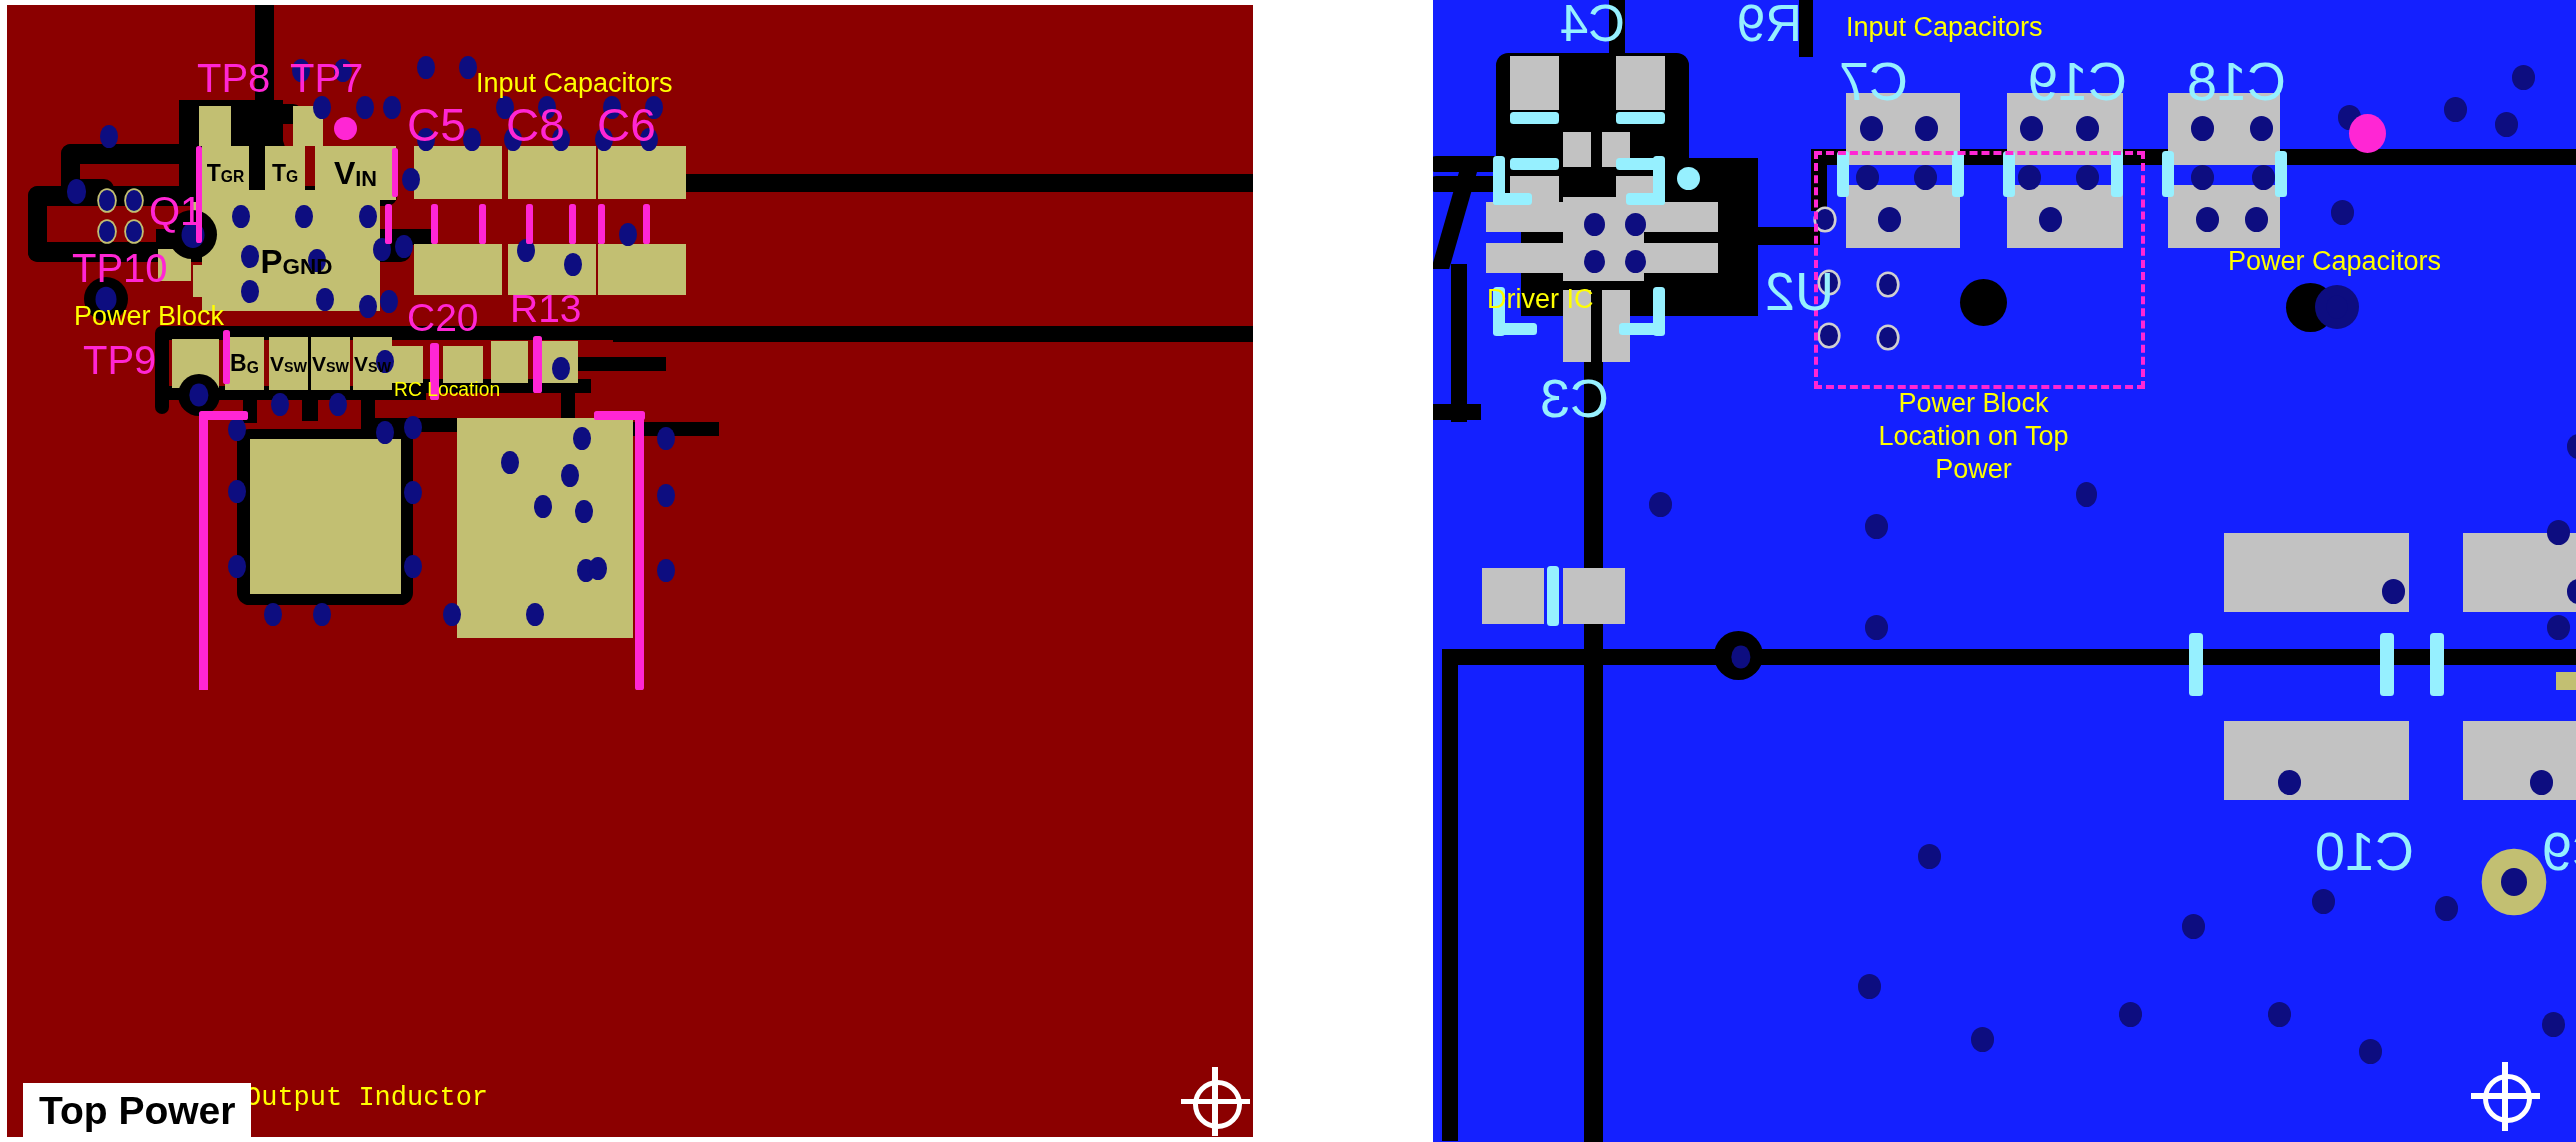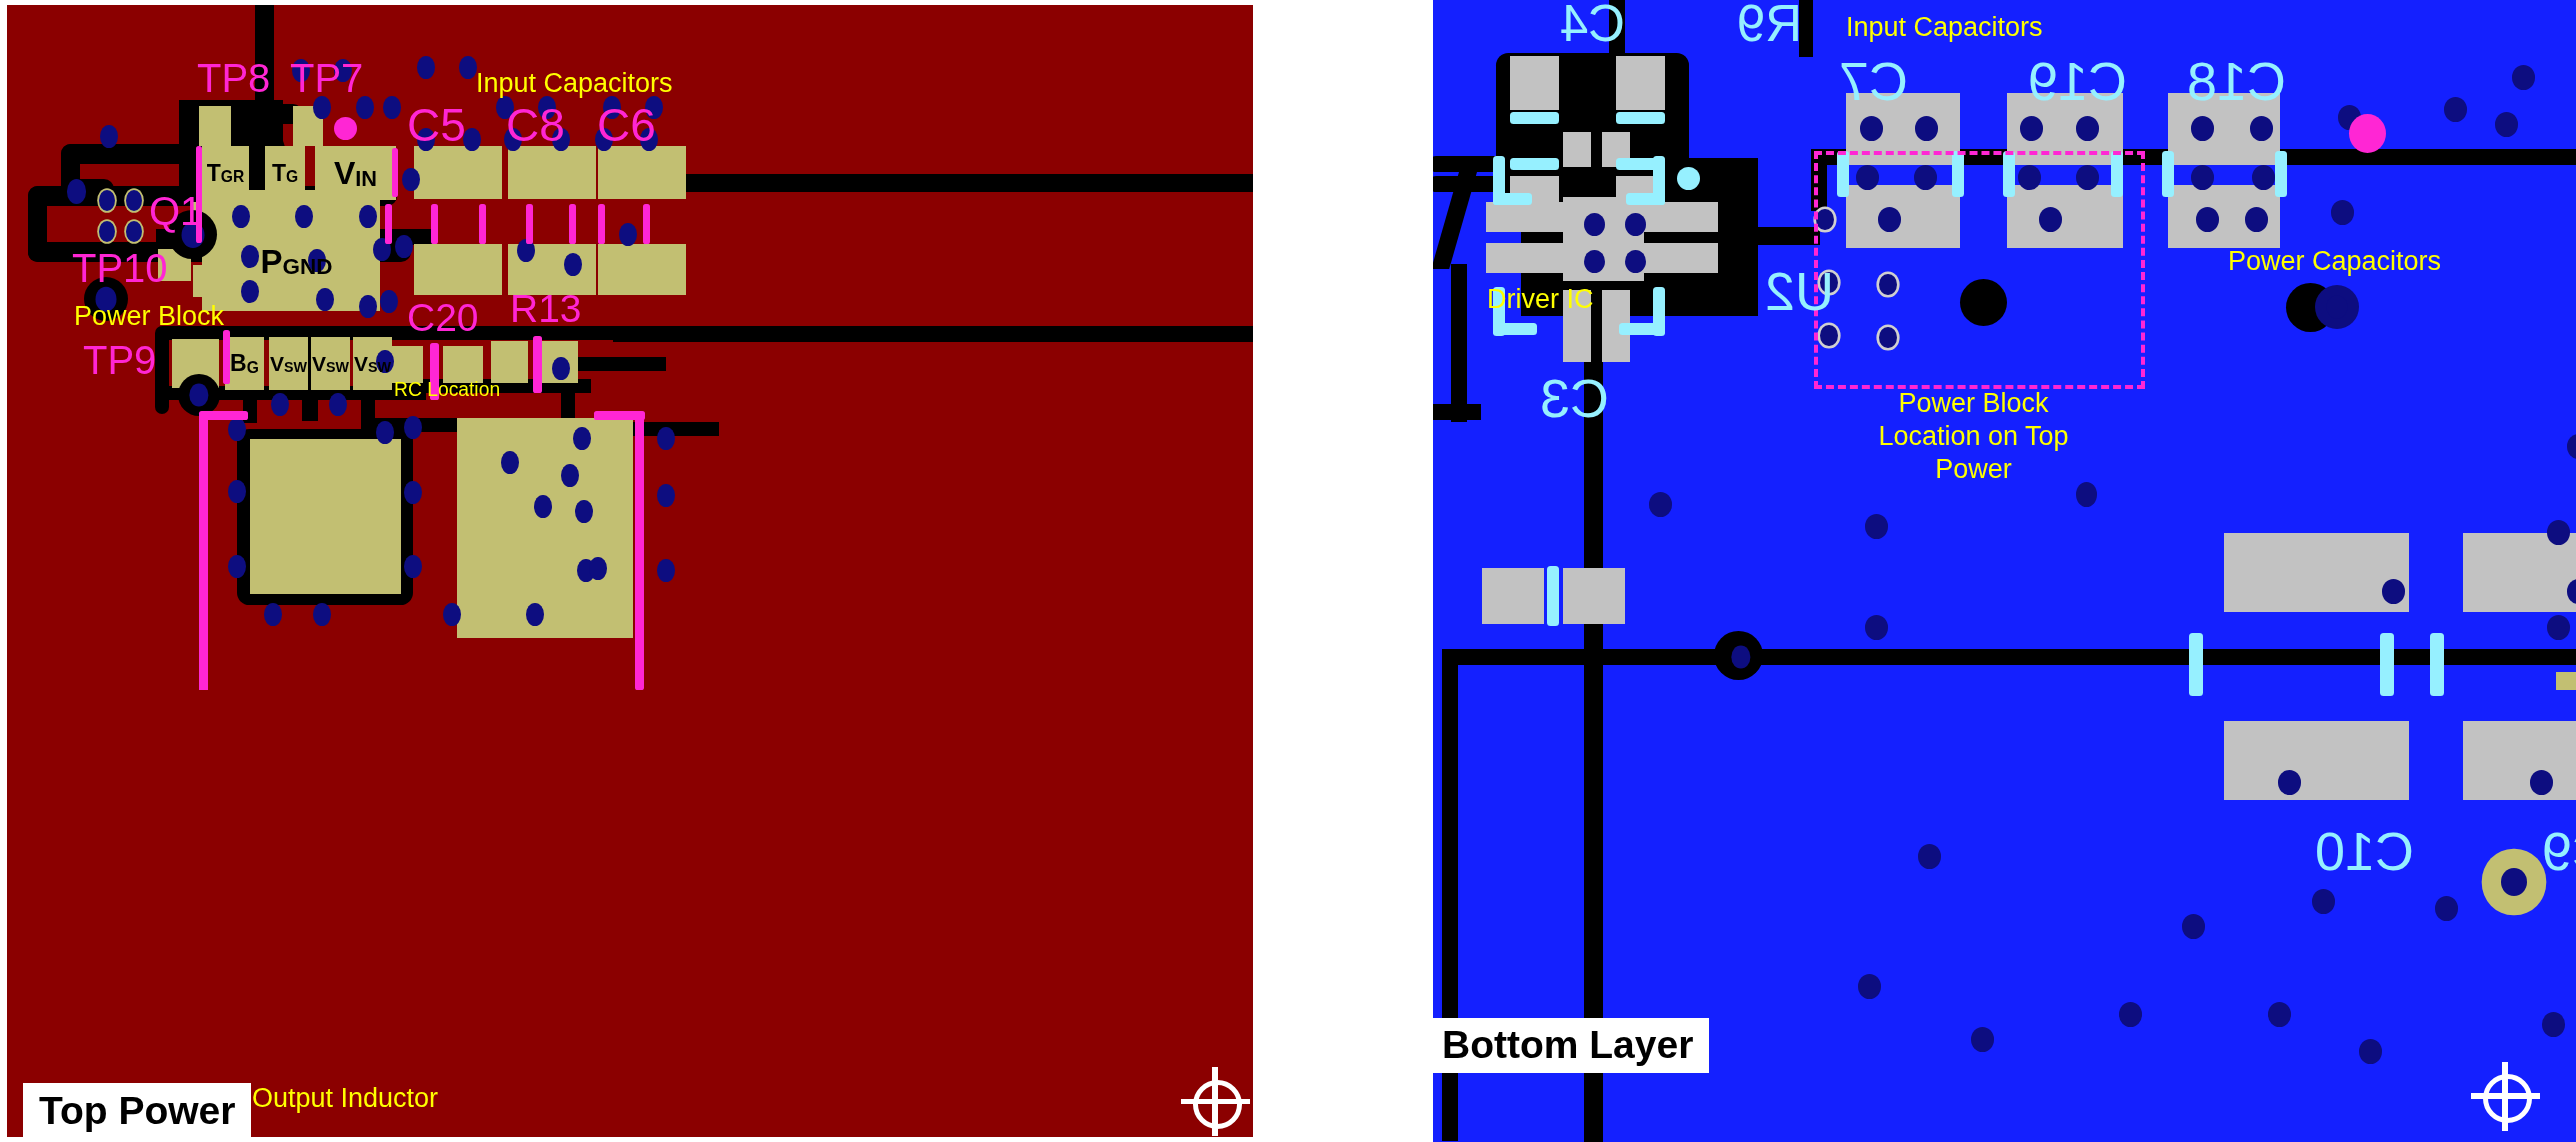--- a/index.html
+++ b/index.html
@@ -293,21 +293,21 @@
         <sub>SW</sub>
     </div>
     <div class="pad-txt" style="left:346px;top:332px;width:39px;height:53px;font-size:21px;">
       <span>V</span>
         <sub>SW</sub>
     </div>
 
     <div class="lbl anno-yellow" style="left:469px;top:65px;">Input Capacitors</div>
     <div class="lbl anno-yellow" style="left:67px;top:298px;">Power Block</div>
     <div class="lbl anno-yellow sm" style="left:387px;top:375px;">RC Location</div>
-    <div class="lbl anno-yellow" style="left:245px;top:1080px;">Output Inductor</div>
+    <div class="lbl anno-yellow" style="left:238px;top:1080px;font-family:Liberation Mono, monospace;">Output Inductor</div>
 
     <div class="layer-chip" style="left:16px;top:1078px;">Top Power</div>
 
     <div class="cross" style="left:1181px;top:1069px;">
         <span></span>
       </div>
   </div>
 
   <div class="panel" id="bottom-panel">
 
@@ -473,21 +473,20 @@
 
     <div class="lbl anno-yellow" style="left:413px;top:14px;">Input Capacitors</div>
     <div class="lbl anno-yellow" style="left:54px;top:286px;">Driver IC</div>
     <div class="lbl anno-yellow" style="left:795px;top:248px;">Power Capacitors</div>
     <div style="position:absolute;left:400px;top:387px;width:281px;text-align:center;color:#ffff00;font-size:27px;line-height:1.22;">
       <div>Power Block</div>
       <div>Location on Top</div>
       <div>Power</div>
     </div>
 
-    <div class="layer-chip" style="left:-7px;top:1018px;">Bottom Layer</div>
 
     <div class="cross" style="left:1045px;top:1069px;">
         <span></span>
       </div>
   </div>
 
 </div>
 
 
 </body></html>

